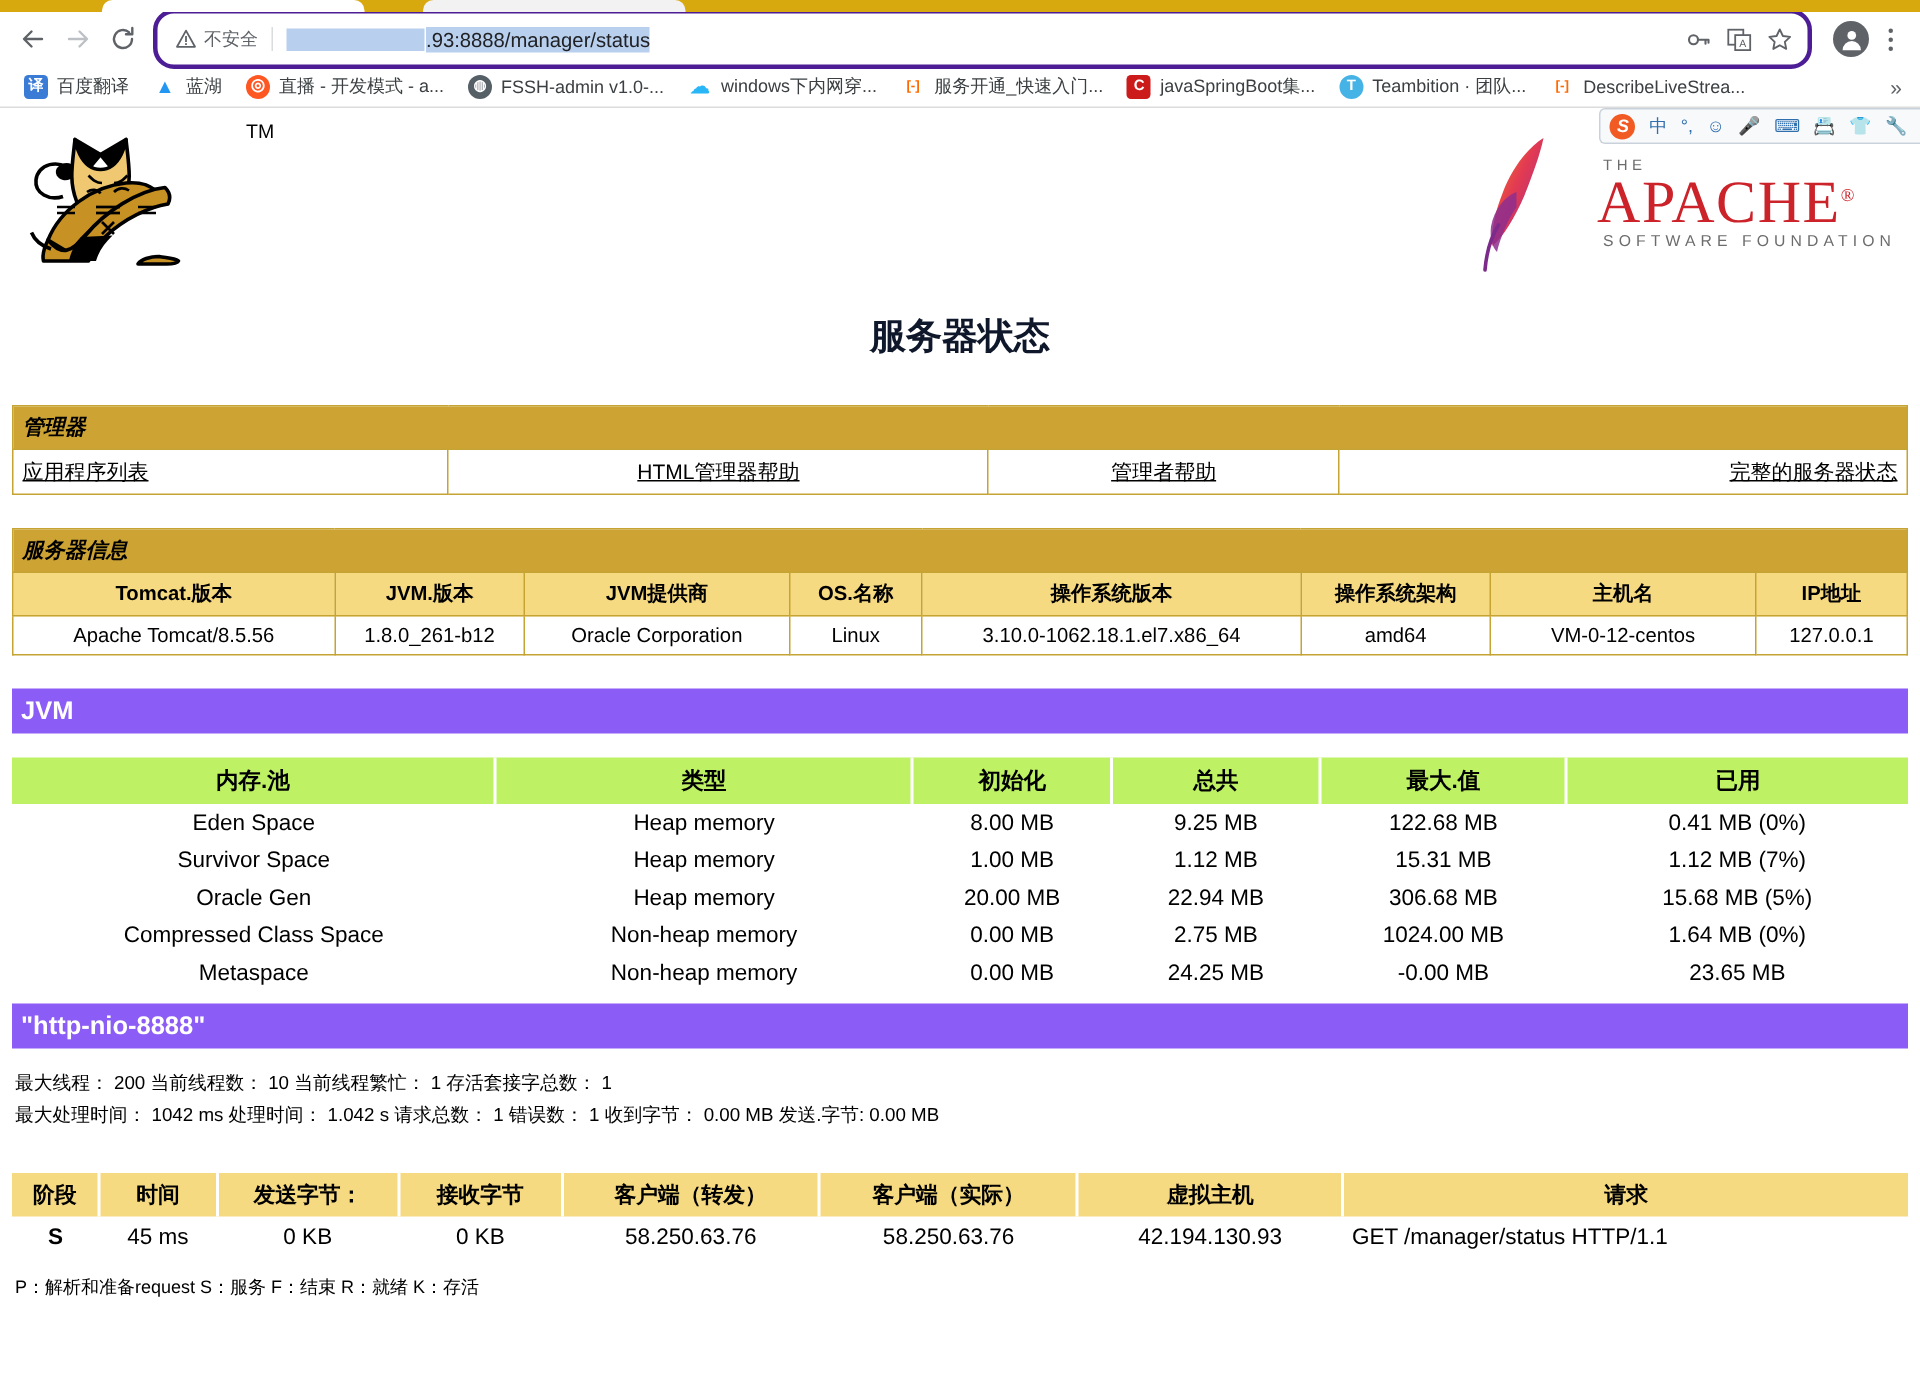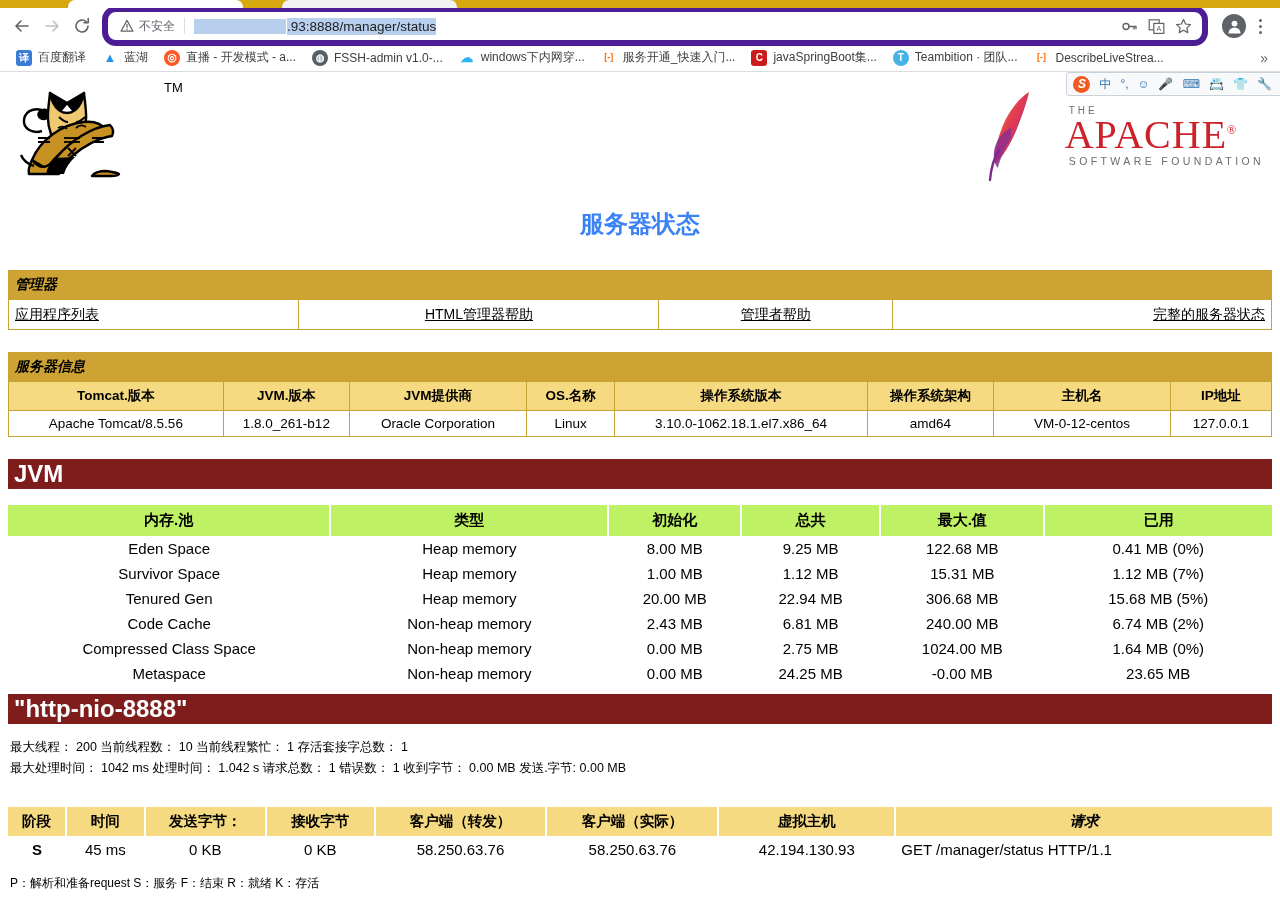--- a/index.html
+++ b/index.html
@@ -42,21 +42,21 @@
     flex: none;
     margin-right: 2px;
   }
   .nav-btn svg { display: block; }
   .nav-btn.disabled { color: #bdc1c6; }
 
   .omnibox {
     flex: 1;
     height: 40px;
     background: #ffffff;
-    border: 6px solid #4c1d95;
+    border: 3px solid #4c1d95;
     border-radius: 14px;
     display: flex;
     align-items: center;
     padding: 0 10px 0 12px;
     margin: 0 6px 0 4px;
     min-width: 0;
   }
   .omni-warn {
     display: flex; align-items: center; gap: 5px;
     color: #5f6368; font-size: 12px; white-space: nowrap;
@@ -168,21 +168,21 @@
     font-family: "Liberation Serif", serif; font-weight: 400;
     position: relative;
   }
   .apache-text .apache sup { font-size: 12px; vertical-align: super; }
   .apache-text .sff { font-size: 10.5px; color:#6c6c6c; letter-spacing: 3.4px; margin-left:4px;}
 
   h1.page-title {
     text-align: center;
     font-size: 24px;
     font-weight: bold;
-    color: #3b82f6;
+    color: #0f172a;
     margin: 18px 0 30px 0;
     font-family: "Liberation Sans", sans-serif;
   }
 
   
   table.gold {
     width: 100%;
     border-collapse: collapse;
     border: 1px solid #c5a433;
     margin-bottom: 22px;
@@ -225,23 +225,23 @@
     text-align: center;
     font-size: 13.5px;
     padding: 5px 4px;
     height: 26px;
     color: #000;
     background: #fff;
   }
 
   
   .dark-bar {
-    background: #7f1d1d;
+    background: #8b5cf6;
     color: #ffffff;
-    font-size: 24px;
+    font-size: 17px;
     font-weight: bold;
     padding: 4px 6px;
     height: 30px;
     display: flex; align-items: center;
     margin-bottom: 0;
   }
   .info-line {
     font-size: 12.5px;
     color: #000;
     margin: 14px 0 0 2px;
@@ -280,21 +280,21 @@
   }
   table.req tr.hdr3 td {
     background: #f6da81;
     font-weight: bold;
     font-size: 14.5px;
     text-align: center;
     padding: 5px 4px;
     border-right: 2px solid #ffffff;
     color: #000;
   }
-  table.req tr.hdr3 td:last-child { border-right: none; font-style: italic; }
+  table.req tr.hdr3 td:last-child { border-right: none; }
   table.req tr.row3 td {
     text-align: center;
     font-size: 15px;
     padding: 5px 4px;
     color: #000;
   }
   table.req tr.row3 td.stage { font-weight: bold; }
   table.req tr.row3 td.reqtext { text-align: left; padding-left: 6px; }
 
   .legend {
@@ -545,34 +545,26 @@
     </tr>
     <tr class="row">
       <td>Survivor Space</td>
       <td>Heap memory</td>
       <td>1.00 MB</td>
       <td>1.12 MB</td>
       <td>15.31 MB</td>
       <td>1.12 MB (7%)</td>
     </tr>
     <tr class="row">
-      <td>Tenured Gen</td>
+      <td>Oracle Gen</td>
       <td>Heap memory</td>
       <td>20.00 MB</td>
       <td>22.94 MB</td>
       <td>306.68 MB</td>
       <td>15.68 MB (5%)</td>
-    </tr>
-    <tr class="row">
-      <td>Code Cache</td>
-      <td>Non-heap memory</td>
-      <td>2.43 MB</td>
-      <td>6.81 MB</td>
-      <td>240.00 MB</td>
-      <td>6.74 MB (2%)</td>
     </tr>
     <tr class="row">
       <td>Compressed Class Space</td>
       <td>Non-heap memory</td>
       <td>0.00 MB</td>
       <td>2.75 MB</td>
       <td>1024.00 MB</td>
       <td>1.64 MB (0%)</td>
     </tr>
     <tr class="row">

